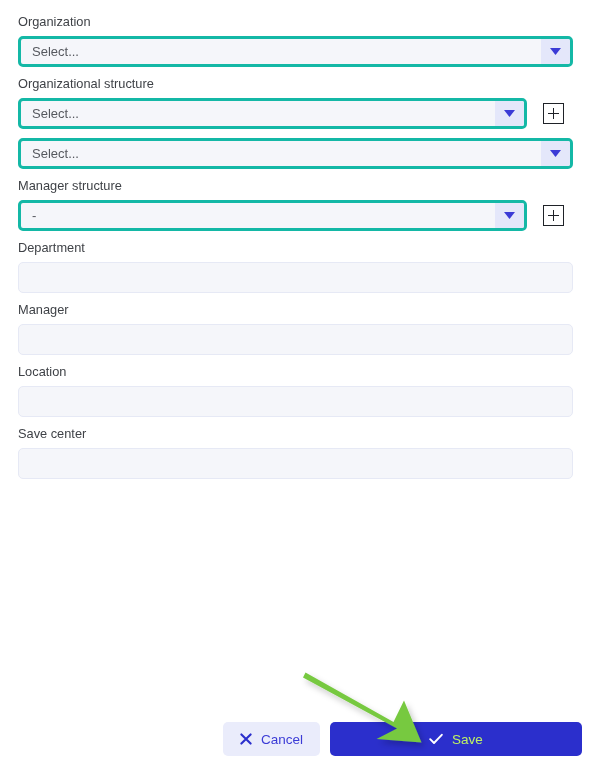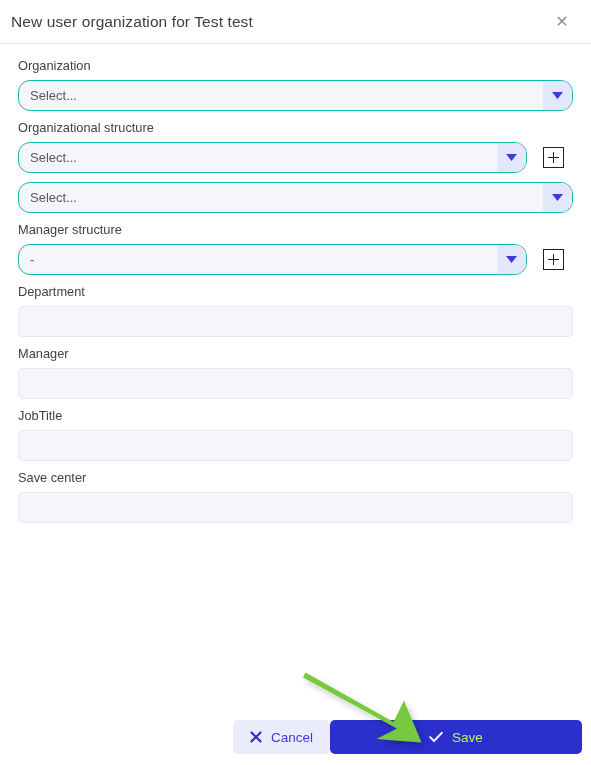--- a/index.html
+++ b/index.html
@@ -81,22 +81,22 @@
   .field-row {
     display: flex;
     align-items: center;
     gap: 16px;
   }
 
   
   .control {
     height: 31px;
     background: #f5f6fa;
-    border: 1px solid #14b8a6;
-    border-radius: 12px;
+    border: 3px solid #14b8a6;
+    border-radius: 5px;
     box-sizing: border-box;
     display: flex;
     align-items: stretch;
     overflow: hidden;
     flex: 1 1 auto;
   }
   .control .value {
     flex: 1 1 auto;
     display: flex;
     align-items: center;
@@ -153,25 +153,25 @@
     background: #1f2228;
   }
   .plus-btn::before { width: 11px; height: 1.6px; }
   .plus-btn::after  { width: 1.6px; height: 11px; }
 
   
   .dialog-footer {
     height: 56px;
     min-height: 56px;
     display: flex;
-    align-items: center;
+    align-items: flex-end;
     justify-content: flex-end;
-    padding: 0 9px 0 0;
-    box-sizing: border-box;
-    gap: 0;
+    padding: 0 9px 9px 0;
+    box-sizing: border-box;
+    gap: 10px;
   }
   .btn {
     height: 34px;
     border: none;
     border-radius: 5px;
     display: inline-flex;
     align-items: center;
     justify-content: center;
     gap: 9px;
     font-size: 13.5px;
@@ -200,24 +200,20 @@
     width: 591px;
     height: 765px;
     pointer-events: none;
   }
 </style>
 </head>
 <body>
 
 <div class="dialog">
 
-  <div class="dialog-header">
-    <div class="dialog-title">New user organization for Test test</div>
-    <button class="close-btn">✕</button>
-  </div>
 
   <div class="dialog-body">
 
     <div class="field">
       <div class="field-label">Organization</div>
       <div class="field-row">
         <div class="control">
           <div class="value">Select...</div>
           <div class="dd-arrow">
             <svg width="11" height="7" viewBox="0 0 11 7">
@@ -280,21 +276,21 @@
     </div>
 
     <div class="field">
       <div class="field-label">Manager</div>
       <div class="field-row">
         <input class="text-input" type="text" value="" style="">
       </div>
     </div>
 
     <div class="field">
-      <div class="field-label">JobTitle</div>
+      <div class="field-label">Location</div>
       <div class="field-row">
         <input class="text-input" type="text" value="" style="">
       </div>
     </div>
 
     <div class="field">
       <div class="field-label">Save center</div>
       <div class="field-row">
         <input class="text-input" type="text" value="" style="">
       </div>

